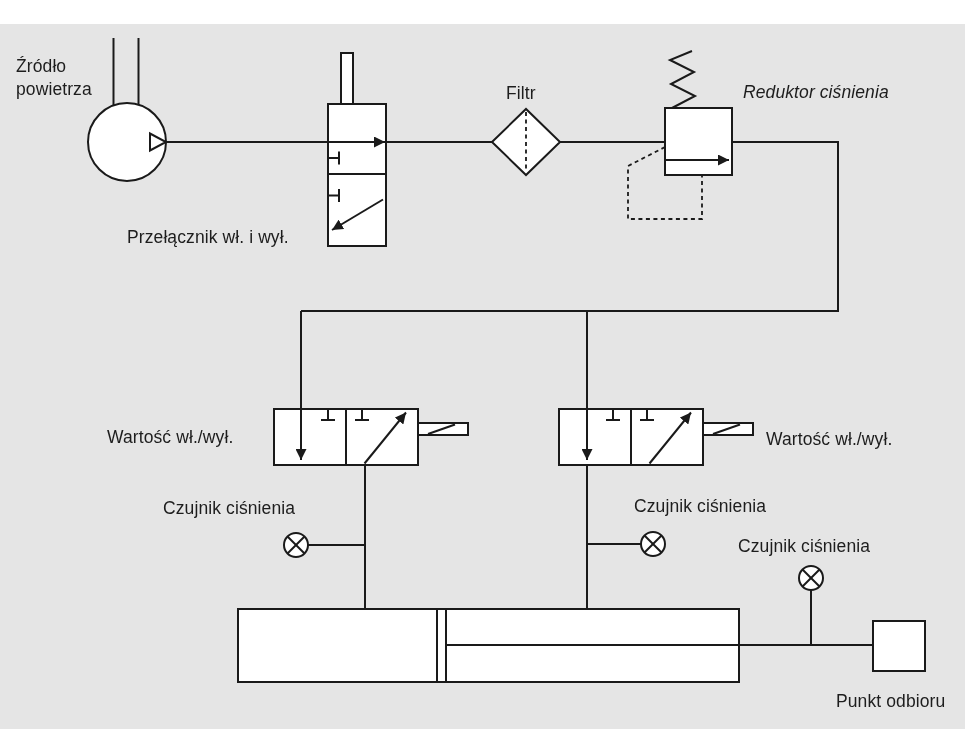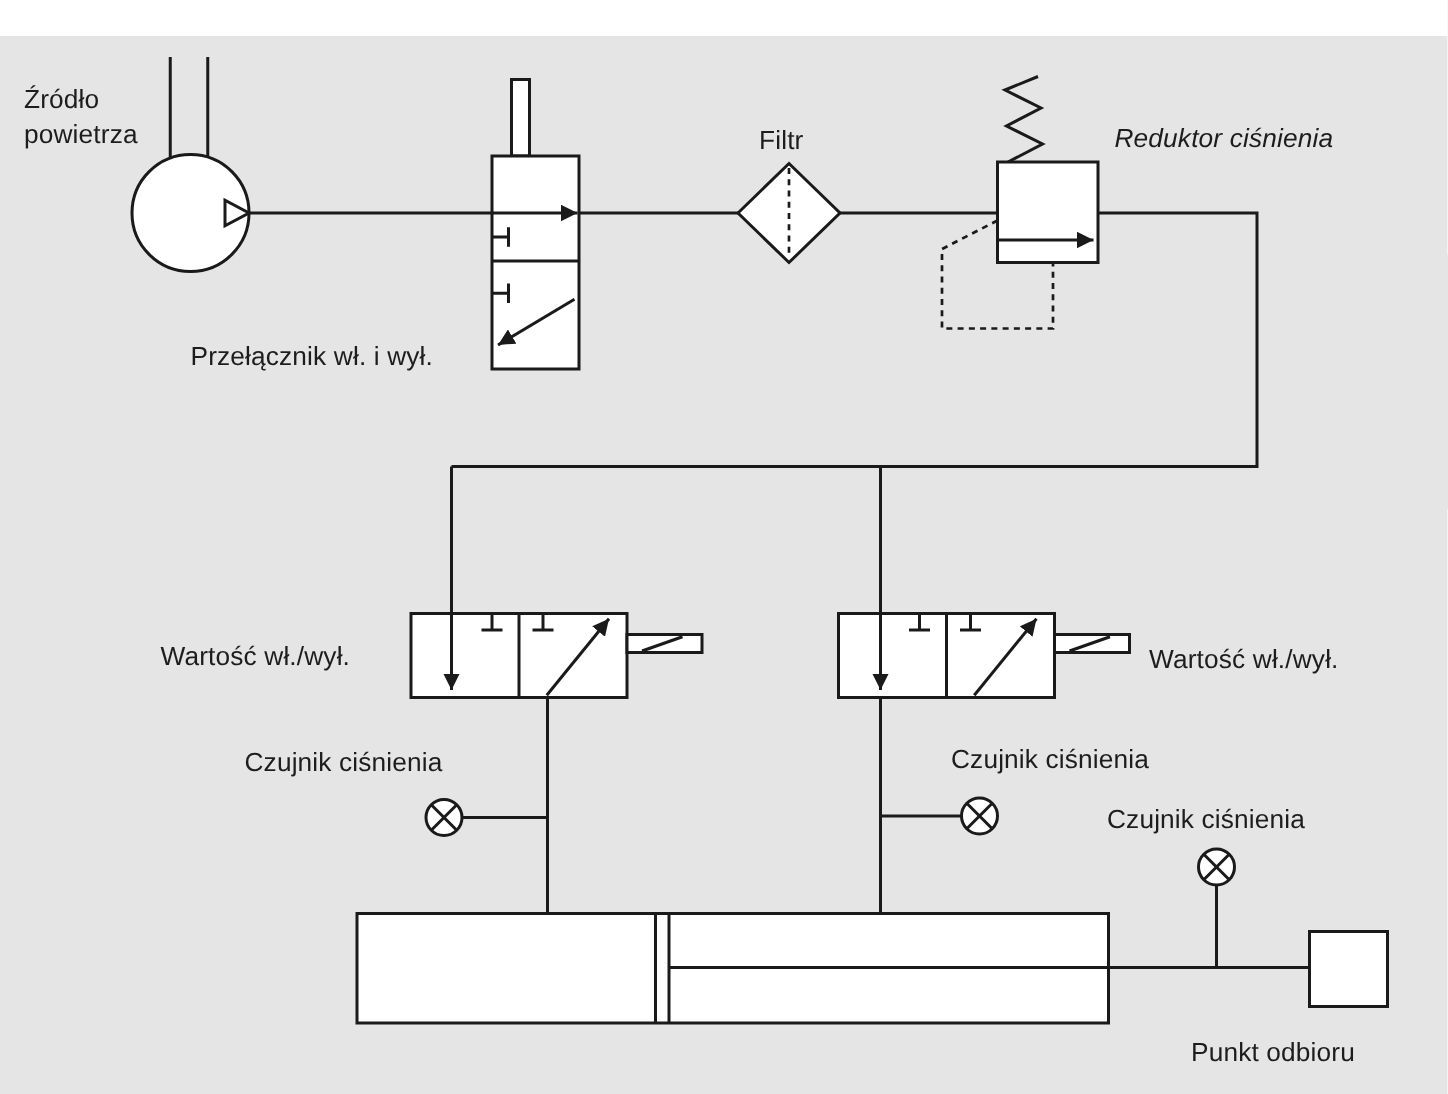--- a/index.html
+++ b/index.html
@@ -146,14 +146,14 @@
 
   <div class="lbl" style="left:766px;top:404px;">Wartość wł./wył.</div>
 
   <div class="lbl" style="left:163px;top:473px;">Czujnik ciśnienia</div>
 
   <div class="lbl" style="left:634px;top:471px;">Czujnik ciśnienia</div>
 
   <div class="lbl" style="left:738px;top:511px;">Czujnik ciśnienia</div>
 
 
-  <div class="lbl" style="left:794px;top:666px;">Punkt odbioru</div>
+  <div class="lbl" style="left:836px;top:666px;">Punkt odbioru</div>
 </div>
 
 </body></html>

